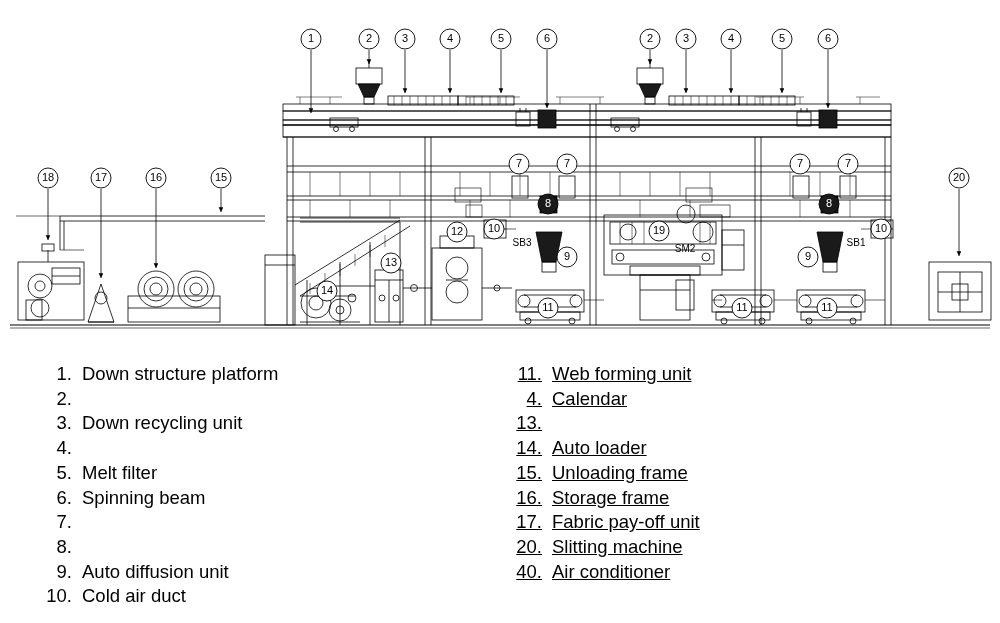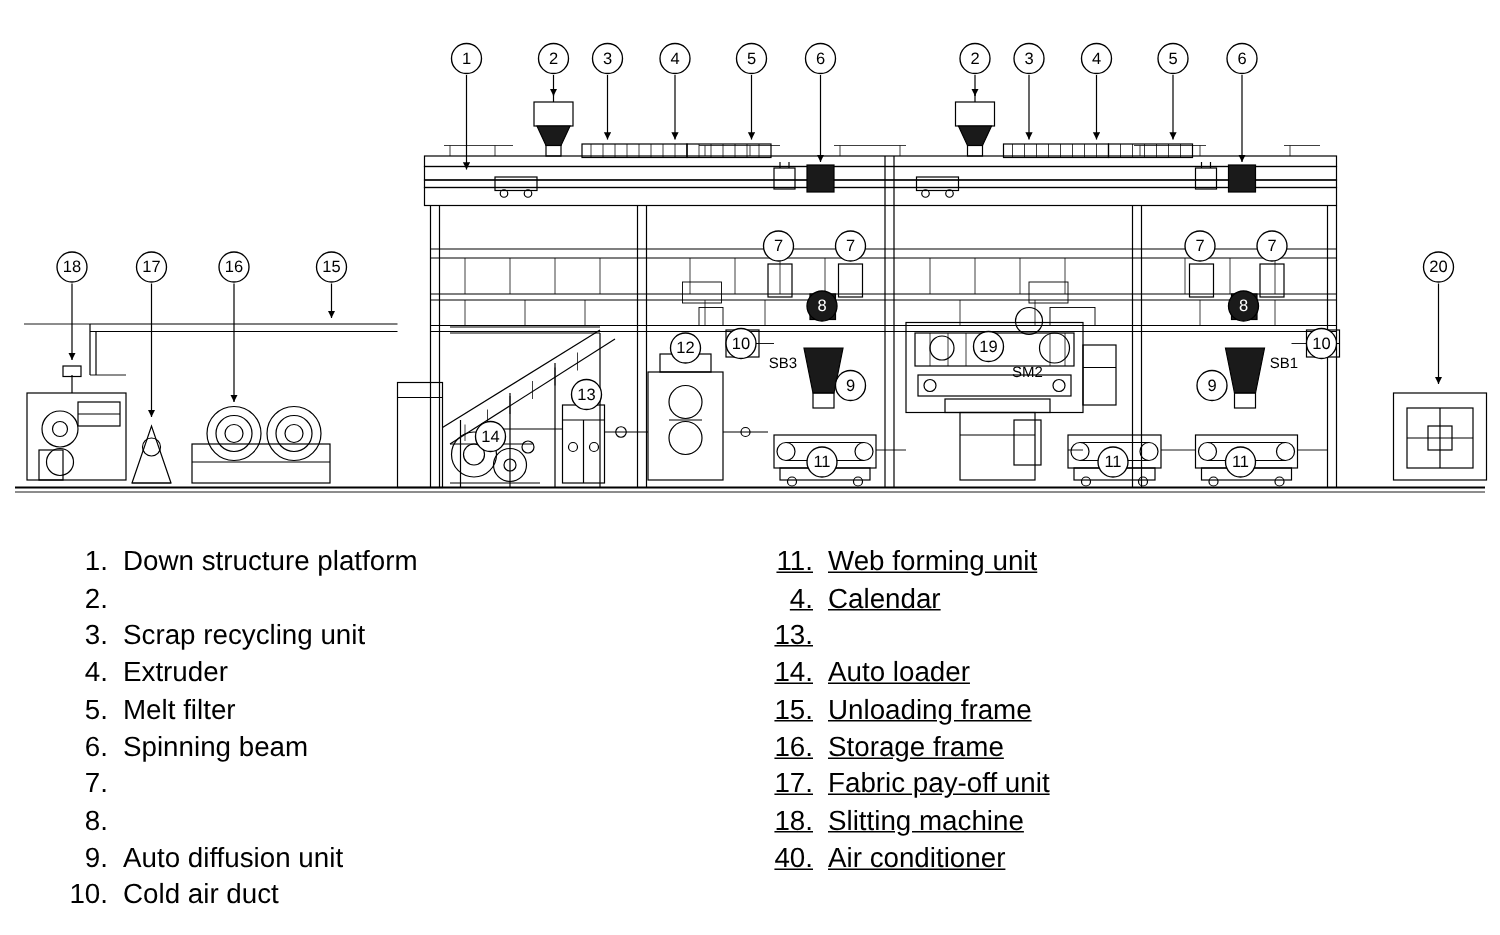--- a/index.html
+++ b/index.html
@@ -622,25 +622,24 @@
   <div class="legend-col left" id="legend-left">
       <div class="legend-item">
         <span class="legend-num">1.</span>
         <span class="legend-text">Down structure platform</span>
       </div>
       <div class="legend-item">
         <span class="legend-num">2.</span>
       </div>
       <div class="legend-item">
         <span class="legend-num">3.</span>
-        <span class="legend-text">Scrap recycling unit</span>
+        <span class="legend-text">Down recycling unit</span>
       </div>
       <div class="legend-item">
         <span class="legend-num">4.</span>
-        <span class="legend-text">Extruder</span>
       </div>
       <div class="legend-item">
         <span class="legend-num">5.</span>
         <span class="legend-text">Melt filter</span>
       </div>
       <div class="legend-item">
         <span class="legend-num">6.</span>
         <span class="legend-text">Spinning beam</span>
       </div>
       <div class="legend-item">
@@ -680,21 +679,21 @@
       </div>
       <div class="legend-item">
         <span class="legend-num">16.</span>
         <span class="legend-text">Storage frame</span>
       </div>
       <div class="legend-item">
         <span class="legend-num">17.</span>
         <span class="legend-text">Fabric pay-off unit</span>
       </div>
       <div class="legend-item">
-        <span class="legend-num">18.</span>
+        <span class="legend-num">20.</span>
         <span class="legend-text">Slitting machine</span>
       </div>
       <div class="legend-item">
         <span class="legend-num">40.</span>
         <span class="legend-text">Air conditioner</span>
       </div>
     </div>
 </div>
 
 </body></html>

